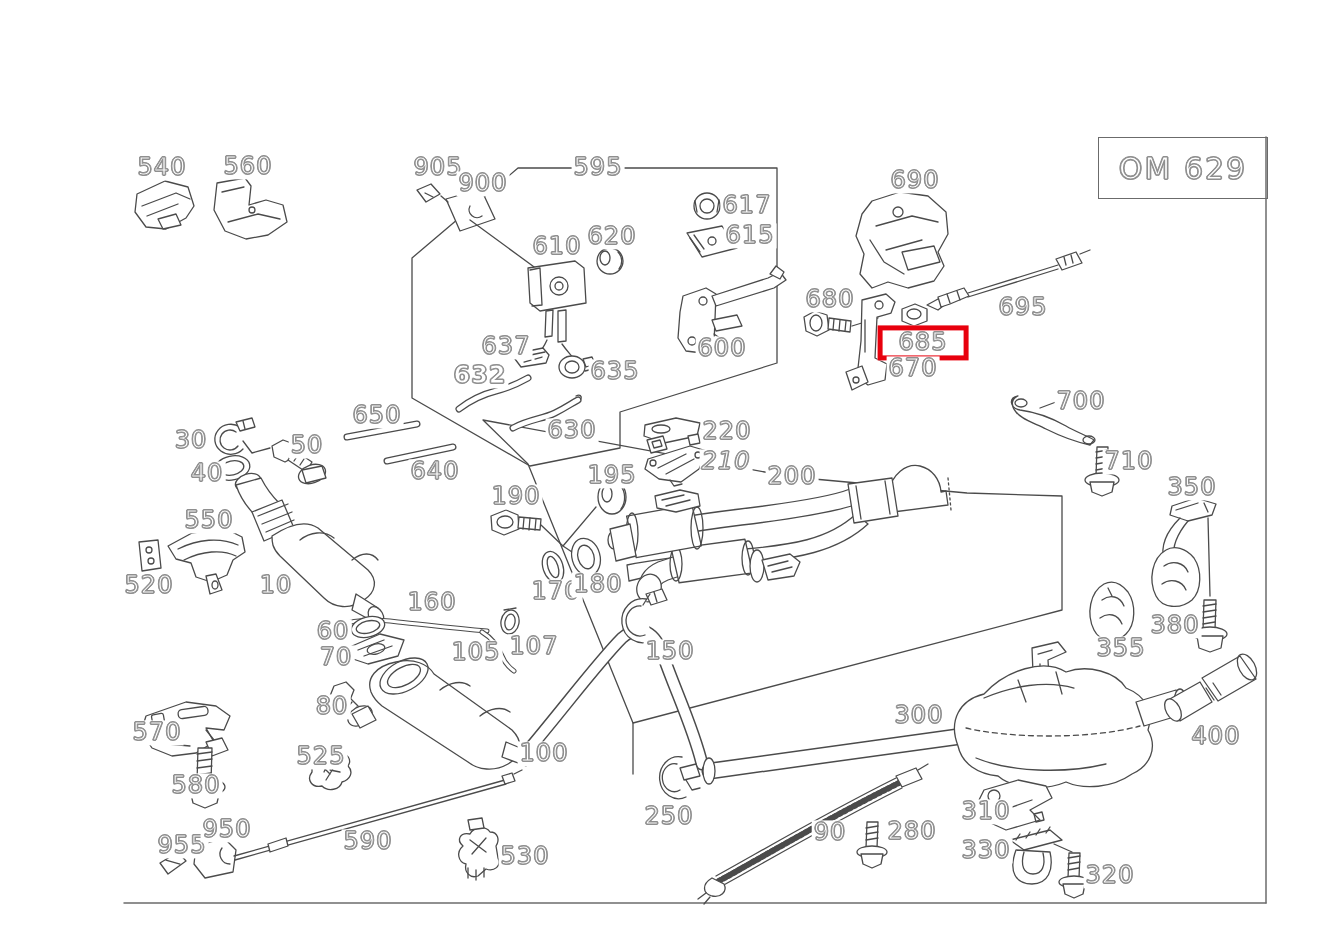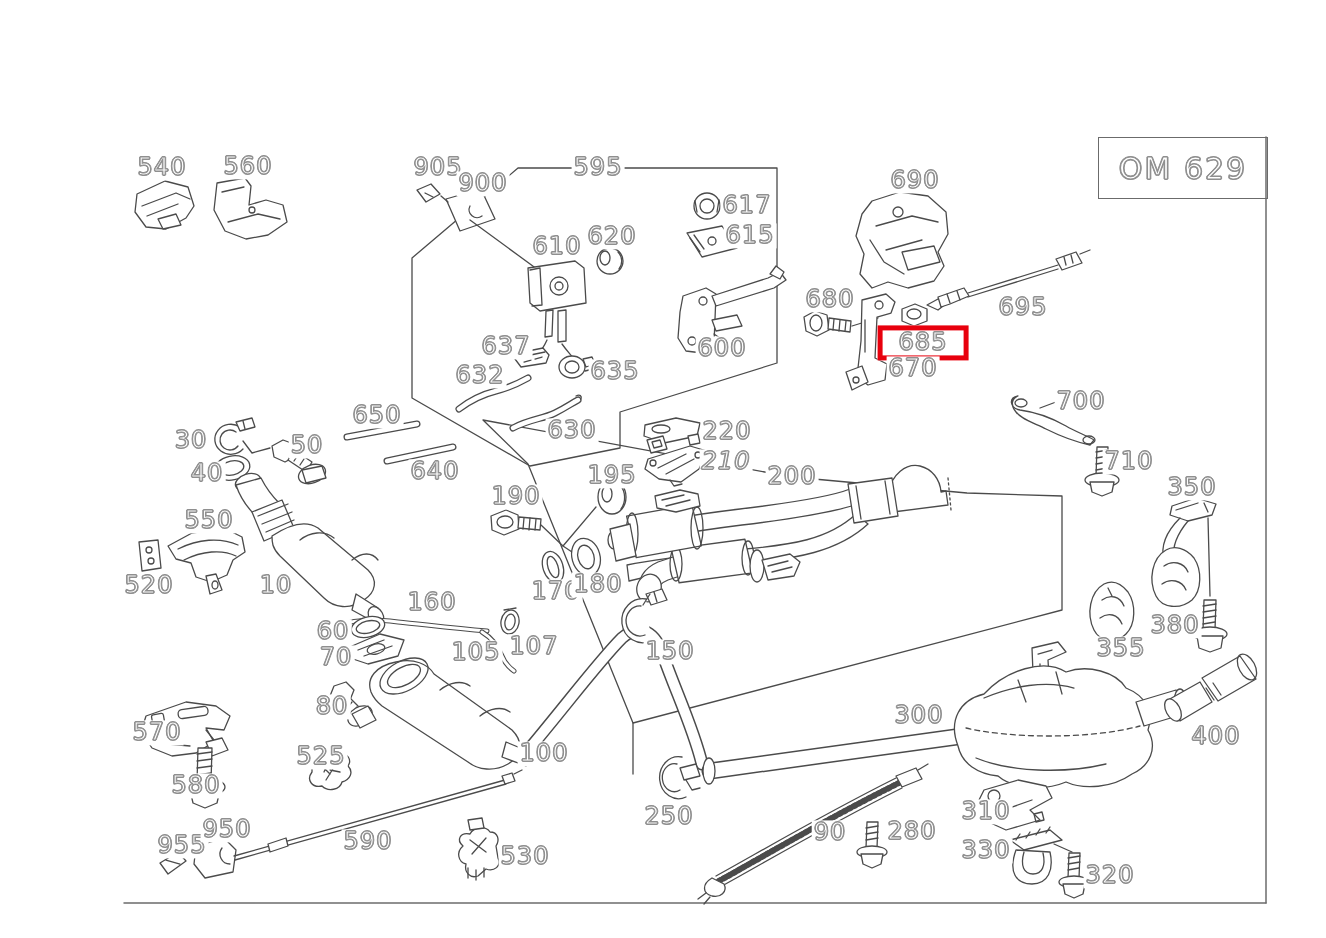--- a/index.html
+++ b/index.html
@@ -498,21 +498,21 @@
       <div class="part-label" style="left: 612px; top: 237px;">620</div>
       <div class="part-label" style="left: 747px; top: 206px;">617</div>
       <div class="part-label" style="left: 750px; top: 236px;">615</div>
       <div class="part-label" style="left: 722px; top: 349px;">600</div>
       <div class="part-label" style="left: 915px; top: 181px;">690</div>
       <div class="part-label" style="left: 830px; top: 300px;">680</div>
       <div class="part-label highlighted" style="left: 923px; top: 343px;">685</div>
       <div class="part-label" style="left: 913px; top: 369px;">670</div>
       <div class="part-label" style="left: 1023px; top: 308px;">695</div>
       <div class="part-label" style="left: 506px; top: 347px;">637</div>
-      <div class="part-label" style="left: 480px; top: 376px;">632</div>
+      <div class="part-label" style="left: 480px; top: 376px; font-weight: bold;">632</div>
       <div class="part-label" style="left: 615px; top: 372px;">635</div>
       <div class="part-label" style="left: 377px; top: 416px;">650</div>
       <div class="part-label" style="left: 572px; top: 431px;">630</div>
       <div class="part-label" style="left: 435px; top: 472px;">640</div>
       <div class="part-label" style="left: 1081px; top: 402px;">700</div>
       <div class="part-label" style="left: 1129px; top: 462px;">710</div>
       <div class="part-label" style="left: 191px; top: 441px;">30</div>
       <div class="part-label" style="left: 207px; top: 474px;">40</div>
       <div class="part-label" style="left: 307px; top: 446px;">50</div>
       <div class="part-label" style="left: 209px; top: 521px;">550</div>

